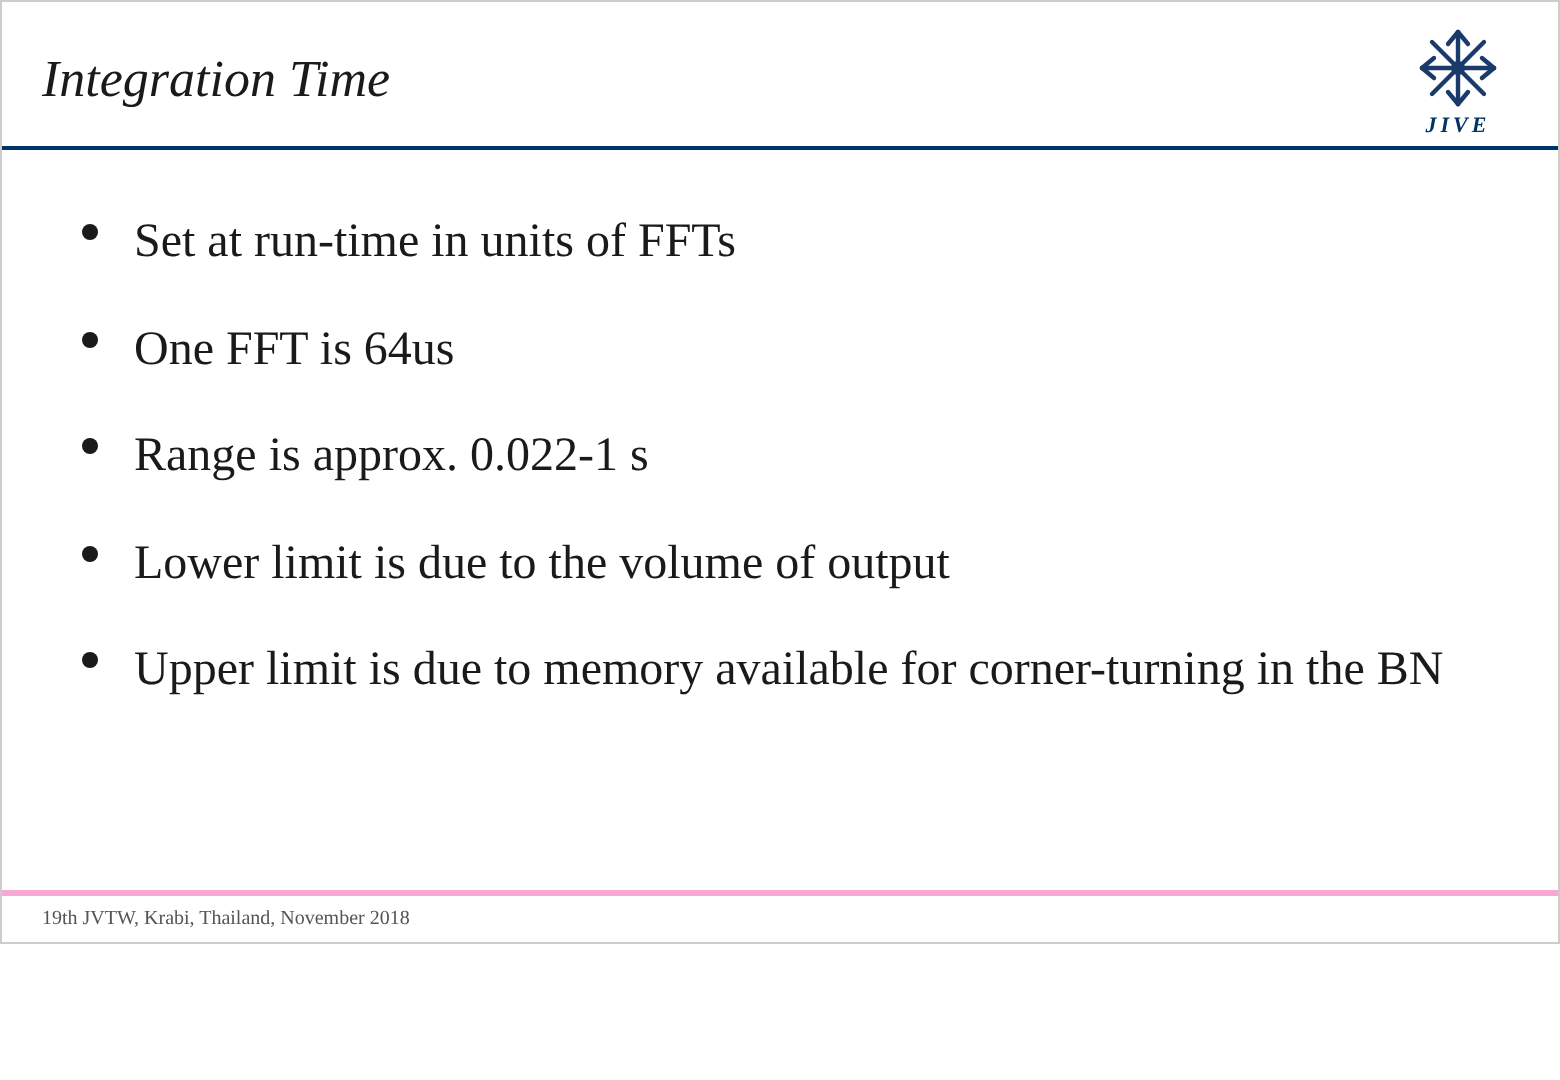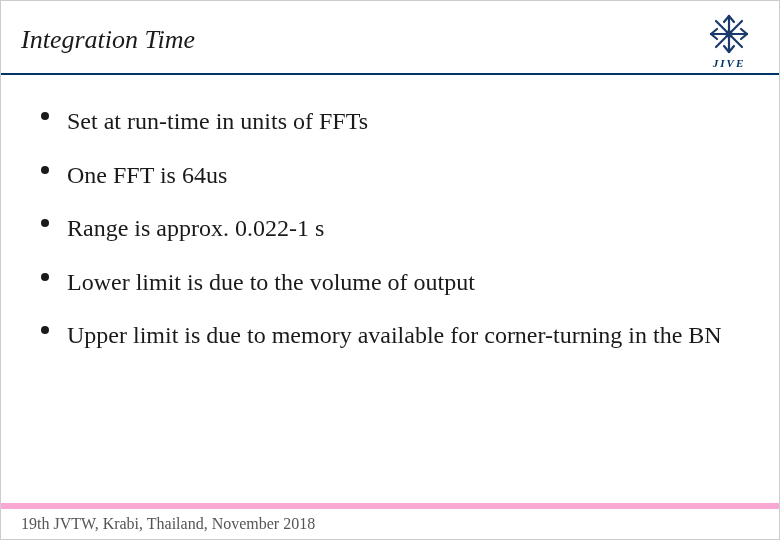--- a/index.html
+++ b/index.html
@@ -8,21 +8,21 @@
       width: 780px;
       height: 540px;
       background: #fff;
       font-family: Georgia, 'Times New Roman', serif;
       overflow: hidden;
       position: relative;
     }
 
     .slide {
       width: 780px;
-      height: 540px;
+      height: 472px;
       background: #fff;
       border: 1px solid #ccc;
       position: relative;
       display: flex;
       flex-direction: column;
     }
 
     .header {
       padding: 14px 20px 8px 20px;
       border-bottom: 2px solid #003366;
@@ -95,23 +95,23 @@
       height: 8px;
       background: #1a1a1a;
       border-radius: 50%;
       margin-top: 7px;
       margin-right: 18px;
       flex-shrink: 0;
     }
 
     .footer {
       padding: 6px 20px;
-      font-size: 16px;
+      font-size: 10px;
       color: #555;
-      border-top: 6px solid #f9a8d4;
+      border-top: 3px solid #f9a8d4;
     }
   </style>
 </head>
 <body>
 
 <div class="slide">
 
   <div class="header">
     <h1 class="title">Integration Time</h1>
     <div class="logo-area">

